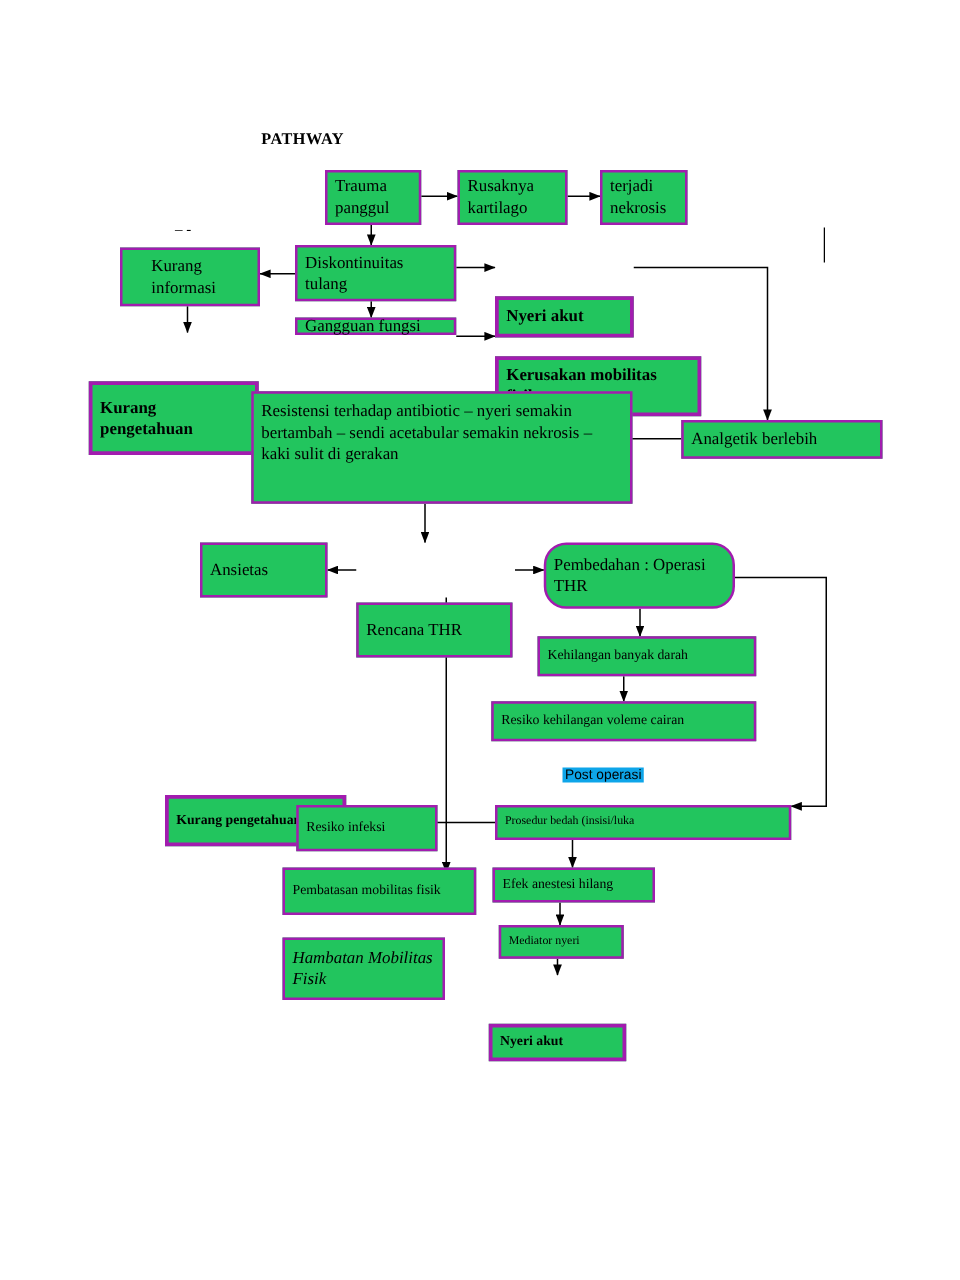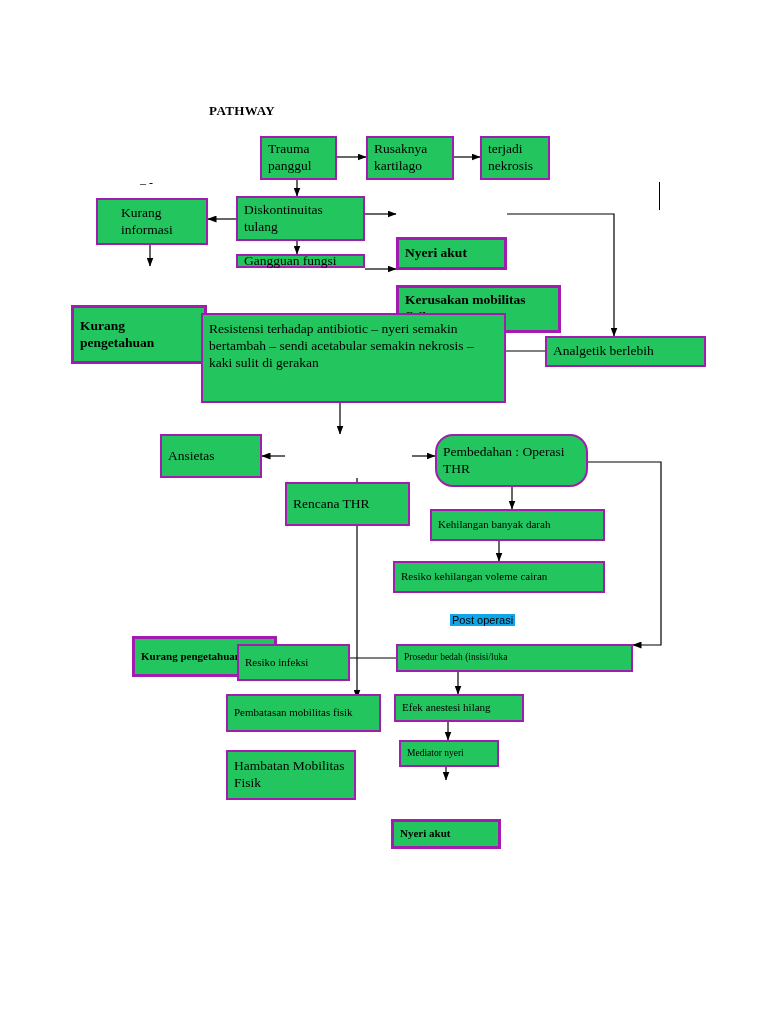--- a/index.html
+++ b/index.html
@@ -227,21 +227,21 @@
   </div>
 
   <div class="node small" style="left:226px; top:694px; width:155px; height:38px;">
     <span>Pembatasan mobilitas fisik</span>
   </div>
 
   <div class="node small" style="left:394px; top:694px; width:130px; height:28px;">
     <span>Efek anestesi hilang</span>
   </div>
 
-  <div class="node thick2" style="left:226px; top:750px; width:130px; height:50px;">
+  <div class="node thick2" style="left:226px; top:750px; width:130px; height:50px;font-style:italic;">
     <span>Hambatan Mobilitas Fisik</span>
   </div>
 
   <div class="node tiny" style="left:399px; top:740px; width:100px; height:27px;">
     <span>Mediator nyeri</span>
   </div>
 
   <div class="node bold small" style="left:391px; top:780px; width:110px; height:30px;">
     <span>Nyeri akut</span>
   </div>

